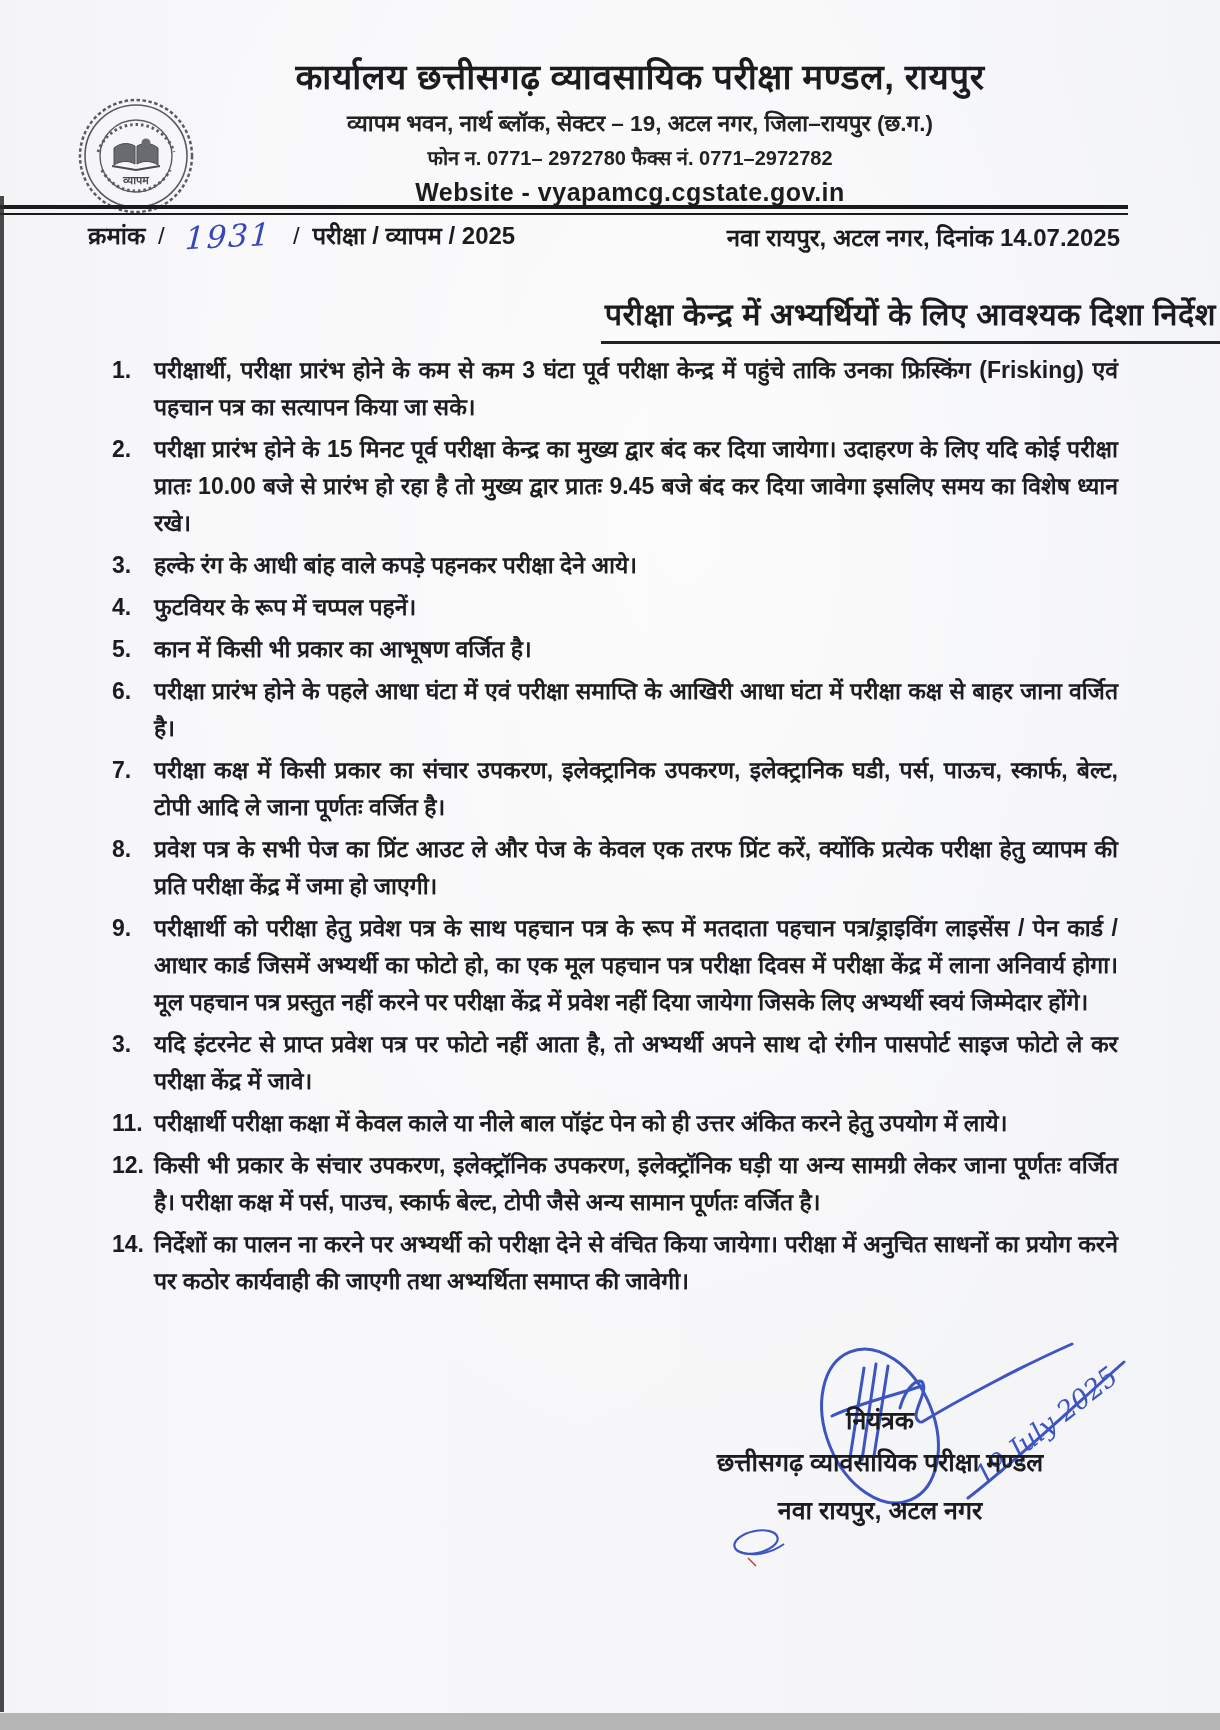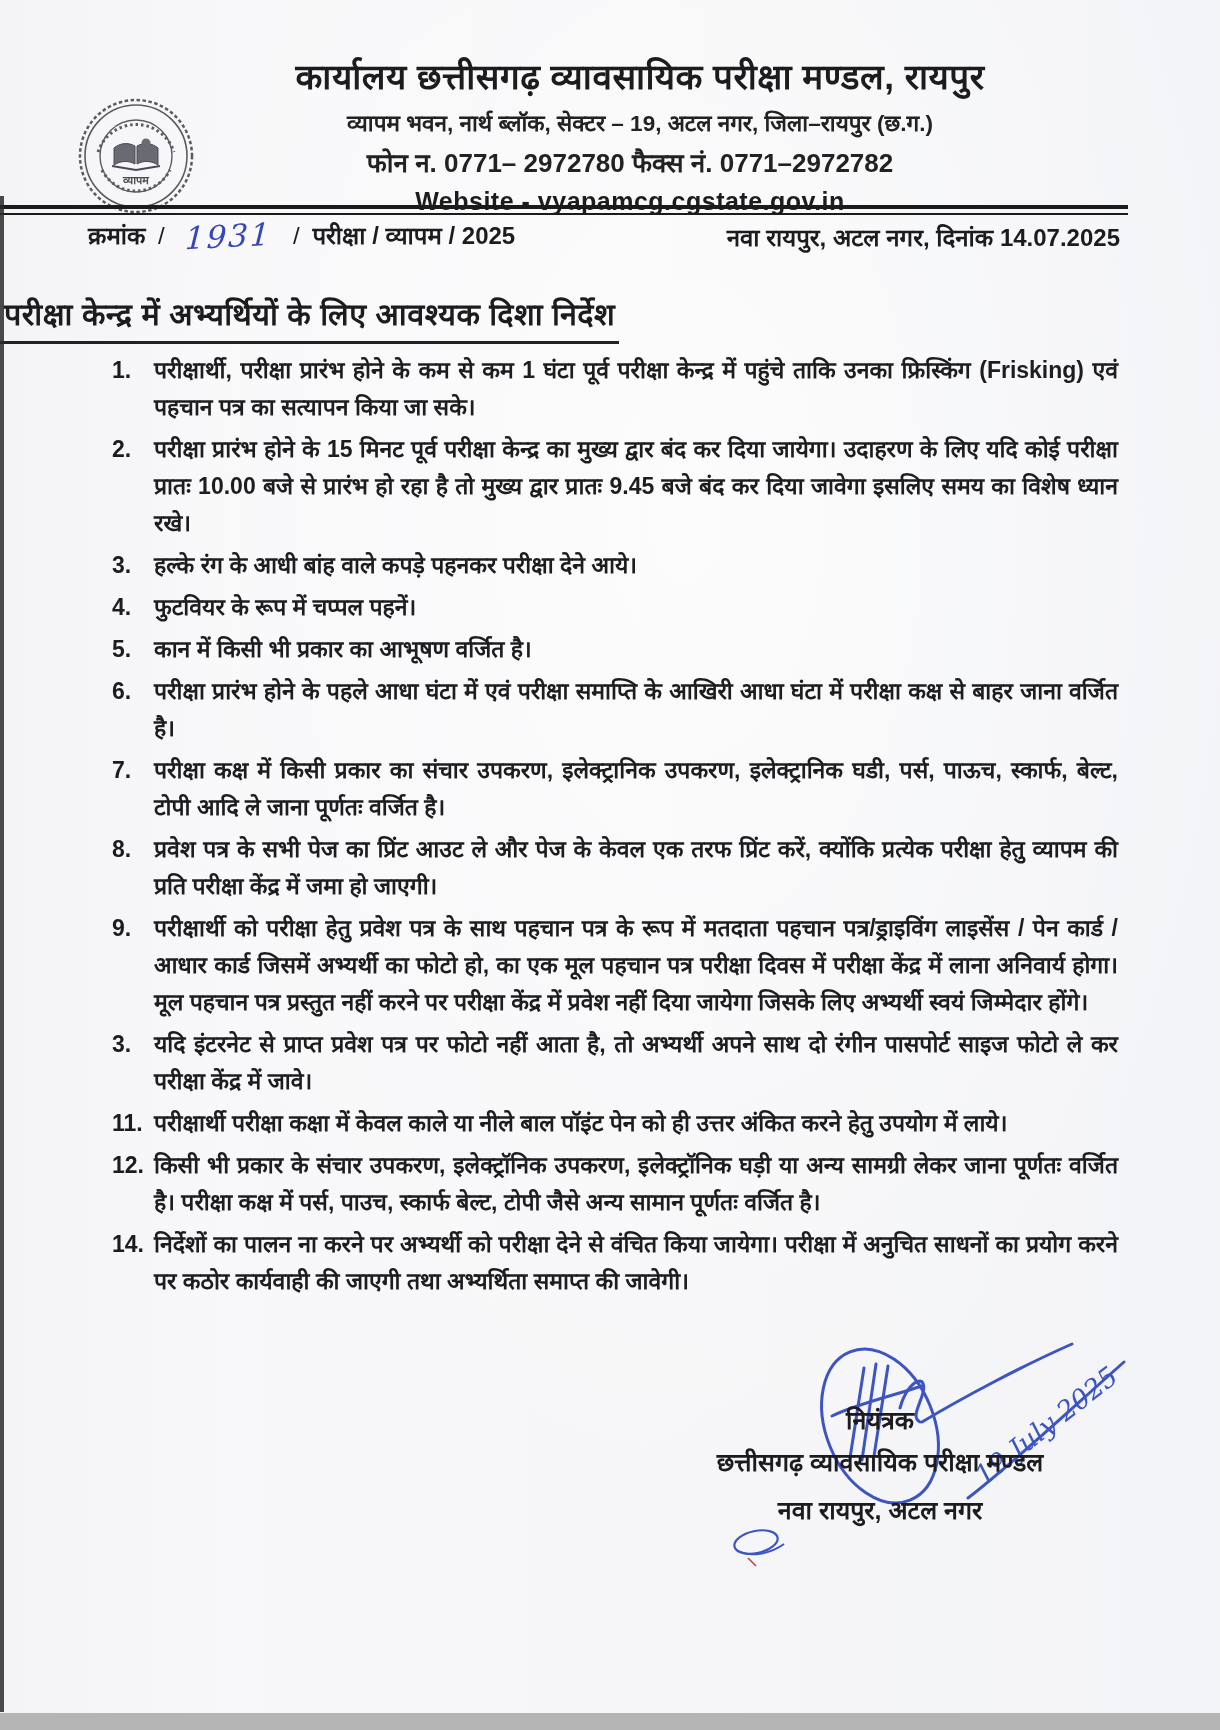--- a/index.html
+++ b/index.html
@@ -16,37 +16,37 @@
     color:#1c1c1e;
     padding-left:28px;
   }
   
   .scan-left-edge{position:absolute;left:0;top:196px;width:4px;height:1516px;background:#2a2a2a;opacity:.85;}
   .scan-bottom-band{position:absolute;left:0;bottom:0;width:1220px;height:17px;background:#b5b5b5;}
   
   .header{position:absolute;left:0;top:52px;width:1220px;text-align:center;}
   .org-name{font-size:35px;font-weight:700;letter-spacing:.5px;padding-left:60px;}
   .org-address{font-size:22.5px;font-weight:700;margin-top:8px;padding-left:60px;color:#222;}
-  .org-phone{font-size:26px;font-weight:700;margin-top:6px;padding-left:40px;color:#222;}
+  .org-phone{font-size:20px;font-weight:700;margin-top:6px;padding-left:40px;color:#222;}
   .org-website{font-size:25px;font-weight:700;margin-top:7px;padding-left:40px;letter-spacing:.5px;}
   .seal{position:absolute;left:76px;top:96px;width:120px;height:120px;}
   .header-divider{position:absolute;left:0;top:205px;width:1128px;height:4px;
     border-top:4px solid #1b1b1b;border-bottom:2px solid #1b1b1b;}
   
   .ref-row{position:absolute;left:0;top:218px;width:1220px;font-size:24px;font-weight:700;}
   .ref-left{position:absolute;left:88px;top:0;white-space:nowrap;}
   .ref-left .slash{font-weight:400;padding:0 6px;}
   .hand-number{
     display:inline-block;color:#3648b8;font-size:31px;font-weight:400;
     font-family:"DejaVu Serif","Liberation Serif",serif;font-style:italic;
     transform:rotate(-3deg) skewX(-6deg);letter-spacing:2px;vertical-align:-3px;padding:0 8px;
   }
   .ref-right{position:absolute;right:100px;top:2px;white-space:nowrap;}
   
-  .doc-title-wrap{position:absolute;left:0;top:292px;width:1220px;text-align:left;}
+  .doc-title-wrap{position:absolute;left:0;top:292px;width:1220px;text-align:right;}
   .doc-title{
     display:inline-block;font-size:30.5px;font-weight:700;letter-spacing:.5px;
     border-bottom:3px solid #222;padding:0 4px 7px 4px;
   }
   
   .instructions{position:absolute;left:112px;top:352px;width:1006px;}
   .item{display:flex;margin-bottom:5px;}
   .item .num{width:42px;flex:0 0 42px;font-size:23px;font-weight:700;line-height:37px;}
   .item .txt{
     flex:1;font-size:23px;font-weight:600;line-height:37px;
@@ -99,21 +99,21 @@
     <div class="ref-right">नवा रायपुर, अटल नगर, दिनांक 14.07.2025</div>
   </div>
 
   <div class="doc-title-wrap">
     <span class="doc-title">परीक्षा केन्द्र में अभ्यर्थियों के लिए आवश्यक दिशा निर्देश</span>
   </div>
 
   <div class="instructions">
     <div class="item">
       <div class="num">1.</div>
-      <div class="txt">परीक्षार्थी, परीक्षा प्रारंभ होने के कम से कम 1 घंटा पूर्व परीक्षा केन्द्र में पहुंचे ताकि उनका फ्रिस्किंग (Frisking) एवं पहचान पत्र का सत्यापन किया जा सके।</div>
+      <div class="txt">परीक्षार्थी, परीक्षा प्रारंभ होने के कम से कम 3 घंटा पूर्व परीक्षा केन्द्र में पहुंचे ताकि उनका फ्रिस्किंग (Frisking) एवं पहचान पत्र का सत्यापन किया जा सके।</div>
     </div>
 
     <div class="item">
       <div class="num">2.</div>
       <div class="txt">परीक्षा प्रारंभ होने के 15 मिनट पूर्व परीक्षा केन्द्र का मुख्य द्वार बंद कर दिया जायेगा। उदाहरण के लिए यदि कोई परीक्षा प्रातः 10.00 बजे से प्रारंभ हो रहा है तो मुख्य द्वार प्रातः 9.45 बजे बंद कर दिया जावेगा इसलिए समय का विशेष ध्यान रखे।</div>
     </div>
 
     <div class="item">
       <div class="num">3.</div>
       <div class="txt">हल्के रंग के आधी बांह वाले कपड़े पहनकर परीक्षा देने आये।</div>

